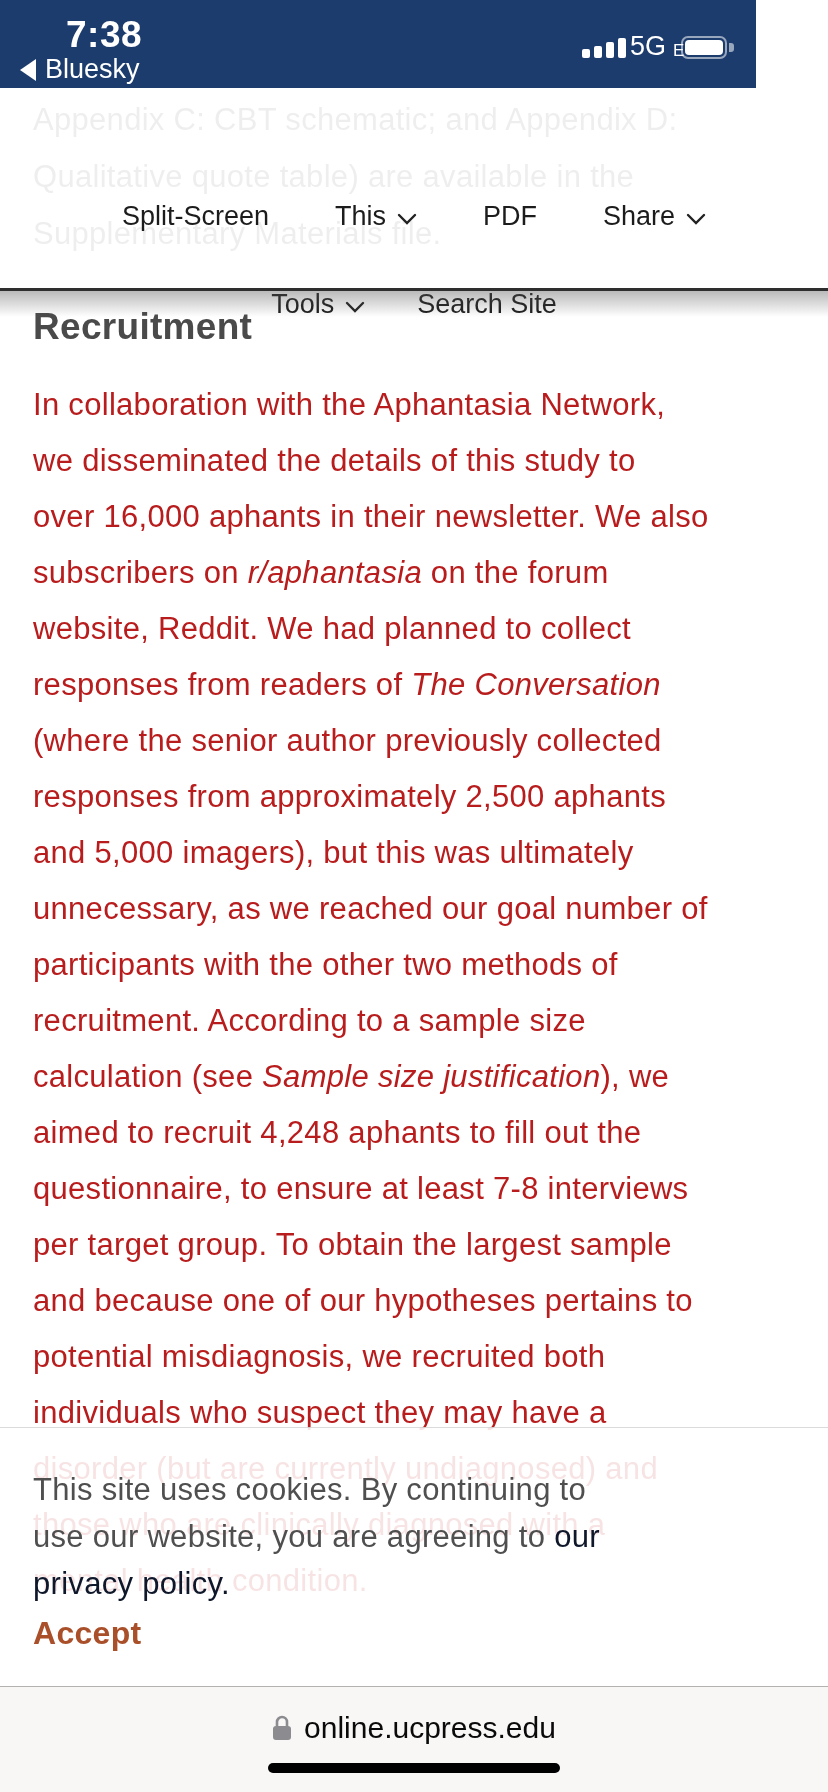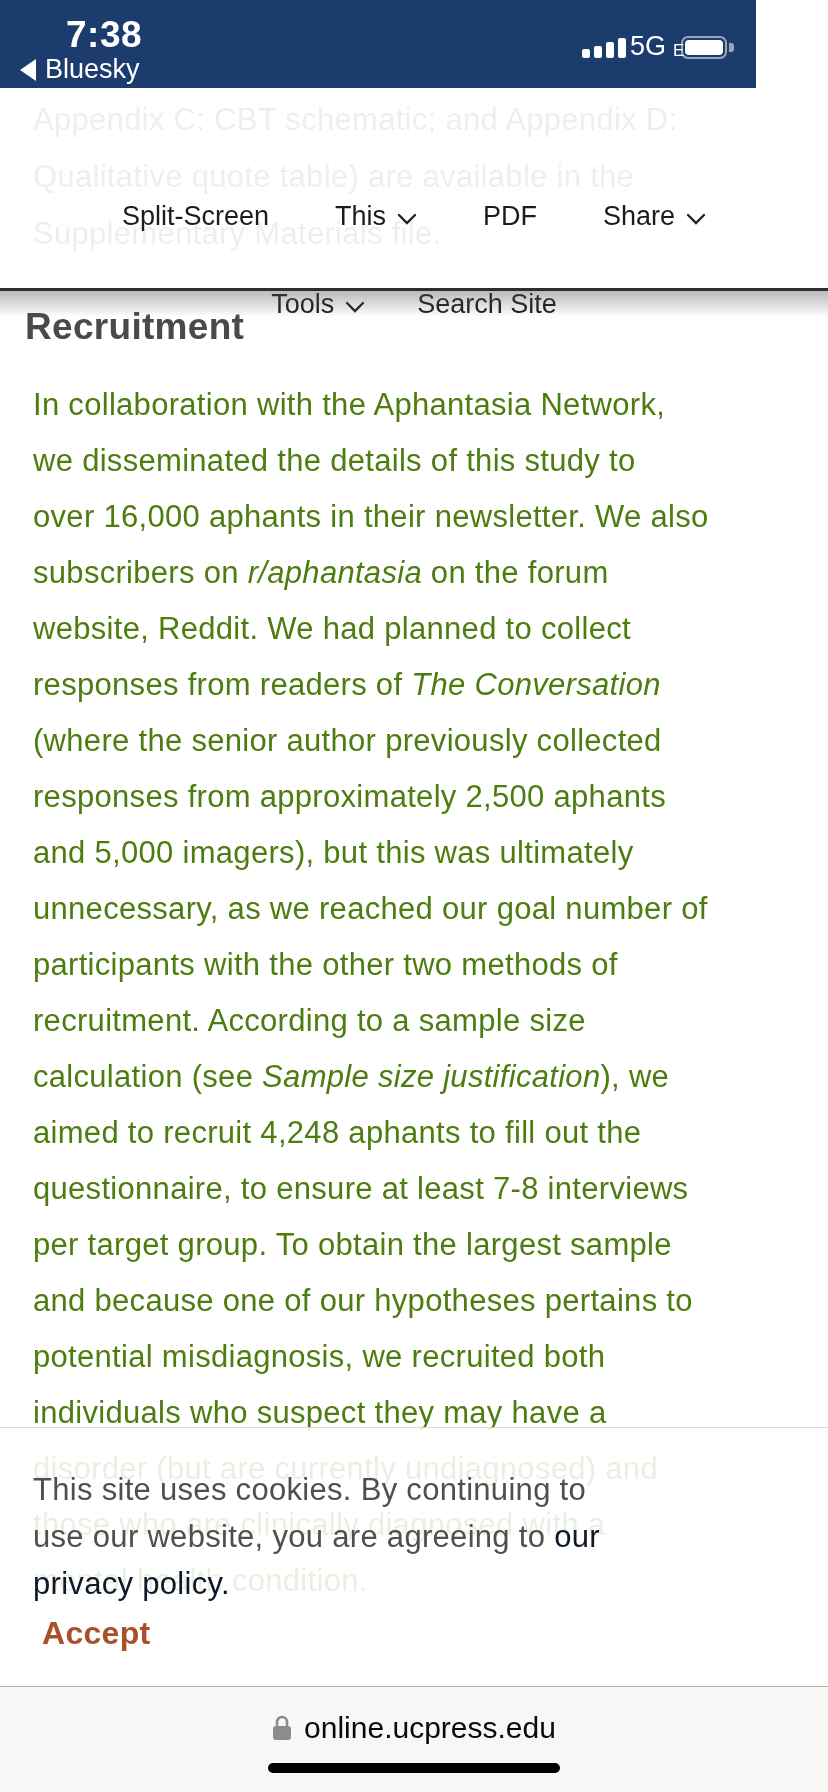--- a/index.html
+++ b/index.html
@@ -10,26 +10,26 @@
     font-family:"Liberation Sans", sans-serif;
   }
 
   
   .article { position:absolute; inset:0; z-index:1; }
   .ghost-top {
     position:absolute; left:33px; top:91px; width:770px;
     font-size:31px; line-height:57px; color:#555; letter-spacing:.3px; white-space:nowrap;
   }
   .page-heading {
-    position:absolute; left:25px; top:306px;
+    position:absolute; left:33px; top:306px;
     font-size:37px; font-weight:700; color:#4a4a4a; letter-spacing:.3px;
   }
   .body-text {
     position:absolute; left:33px; top:377px; width:770px;
-    font-size:31px; color:#4d7c0f; letter-spacing:.3px;
+    font-size:31px; color:#b91c1c; letter-spacing:.3px;
   }
   .body-text .line { height:56px; line-height:56px; white-space:nowrap; }
 
   
   .site-header {
     position:absolute; left:0; top:88px; width:828px; height:192px; z-index:3;
     background:rgba(255,255,255,0.9);
   }
   .nav-row { position:absolute; left:0; width:828px; display:flex; justify-content:center; align-items:center; }
   .nav-row.row1 { top:113px; gap:66px; }
@@ -48,21 +48,21 @@
   .cookie-banner {
     position:absolute; left:0; top:1427px; width:828px; height:259px; z-index:3;
     background:rgba(255,255,255,0.88);
     border-top:1px solid rgba(110,110,110,0.25);
     padding:38px 33px 0 33px;
     font-size:31px; line-height:47px; color:#4f4f4f; letter-spacing:.3px;
   }
   .cookie-banner .cb-line { white-space:nowrap; }
   .cookie-link { color:#0f172a; cursor:pointer; }
   .accept-btn {
-    display:inline-block; margin-top:3px; font-size:32px; font-weight:700; color:#a9502a; cursor:pointer;margin-left:9px;
+    display:inline-block; margin-top:3px; font-size:32px; font-weight:700; color:#a9502a; cursor:pointer;
   }
 
   
   .bottom-bar {
     position:absolute; left:0; top:1686px; width:828px; height:106px; z-index:4;
     background:#f8f7f5; border-top:1px solid rgba(0,0,0,0.28);
   }
   .url-row {
     position:absolute; left:0; top:24px; width:828px;
     display:flex; justify-content:center; align-items:center; gap:12px; cursor:pointer;

